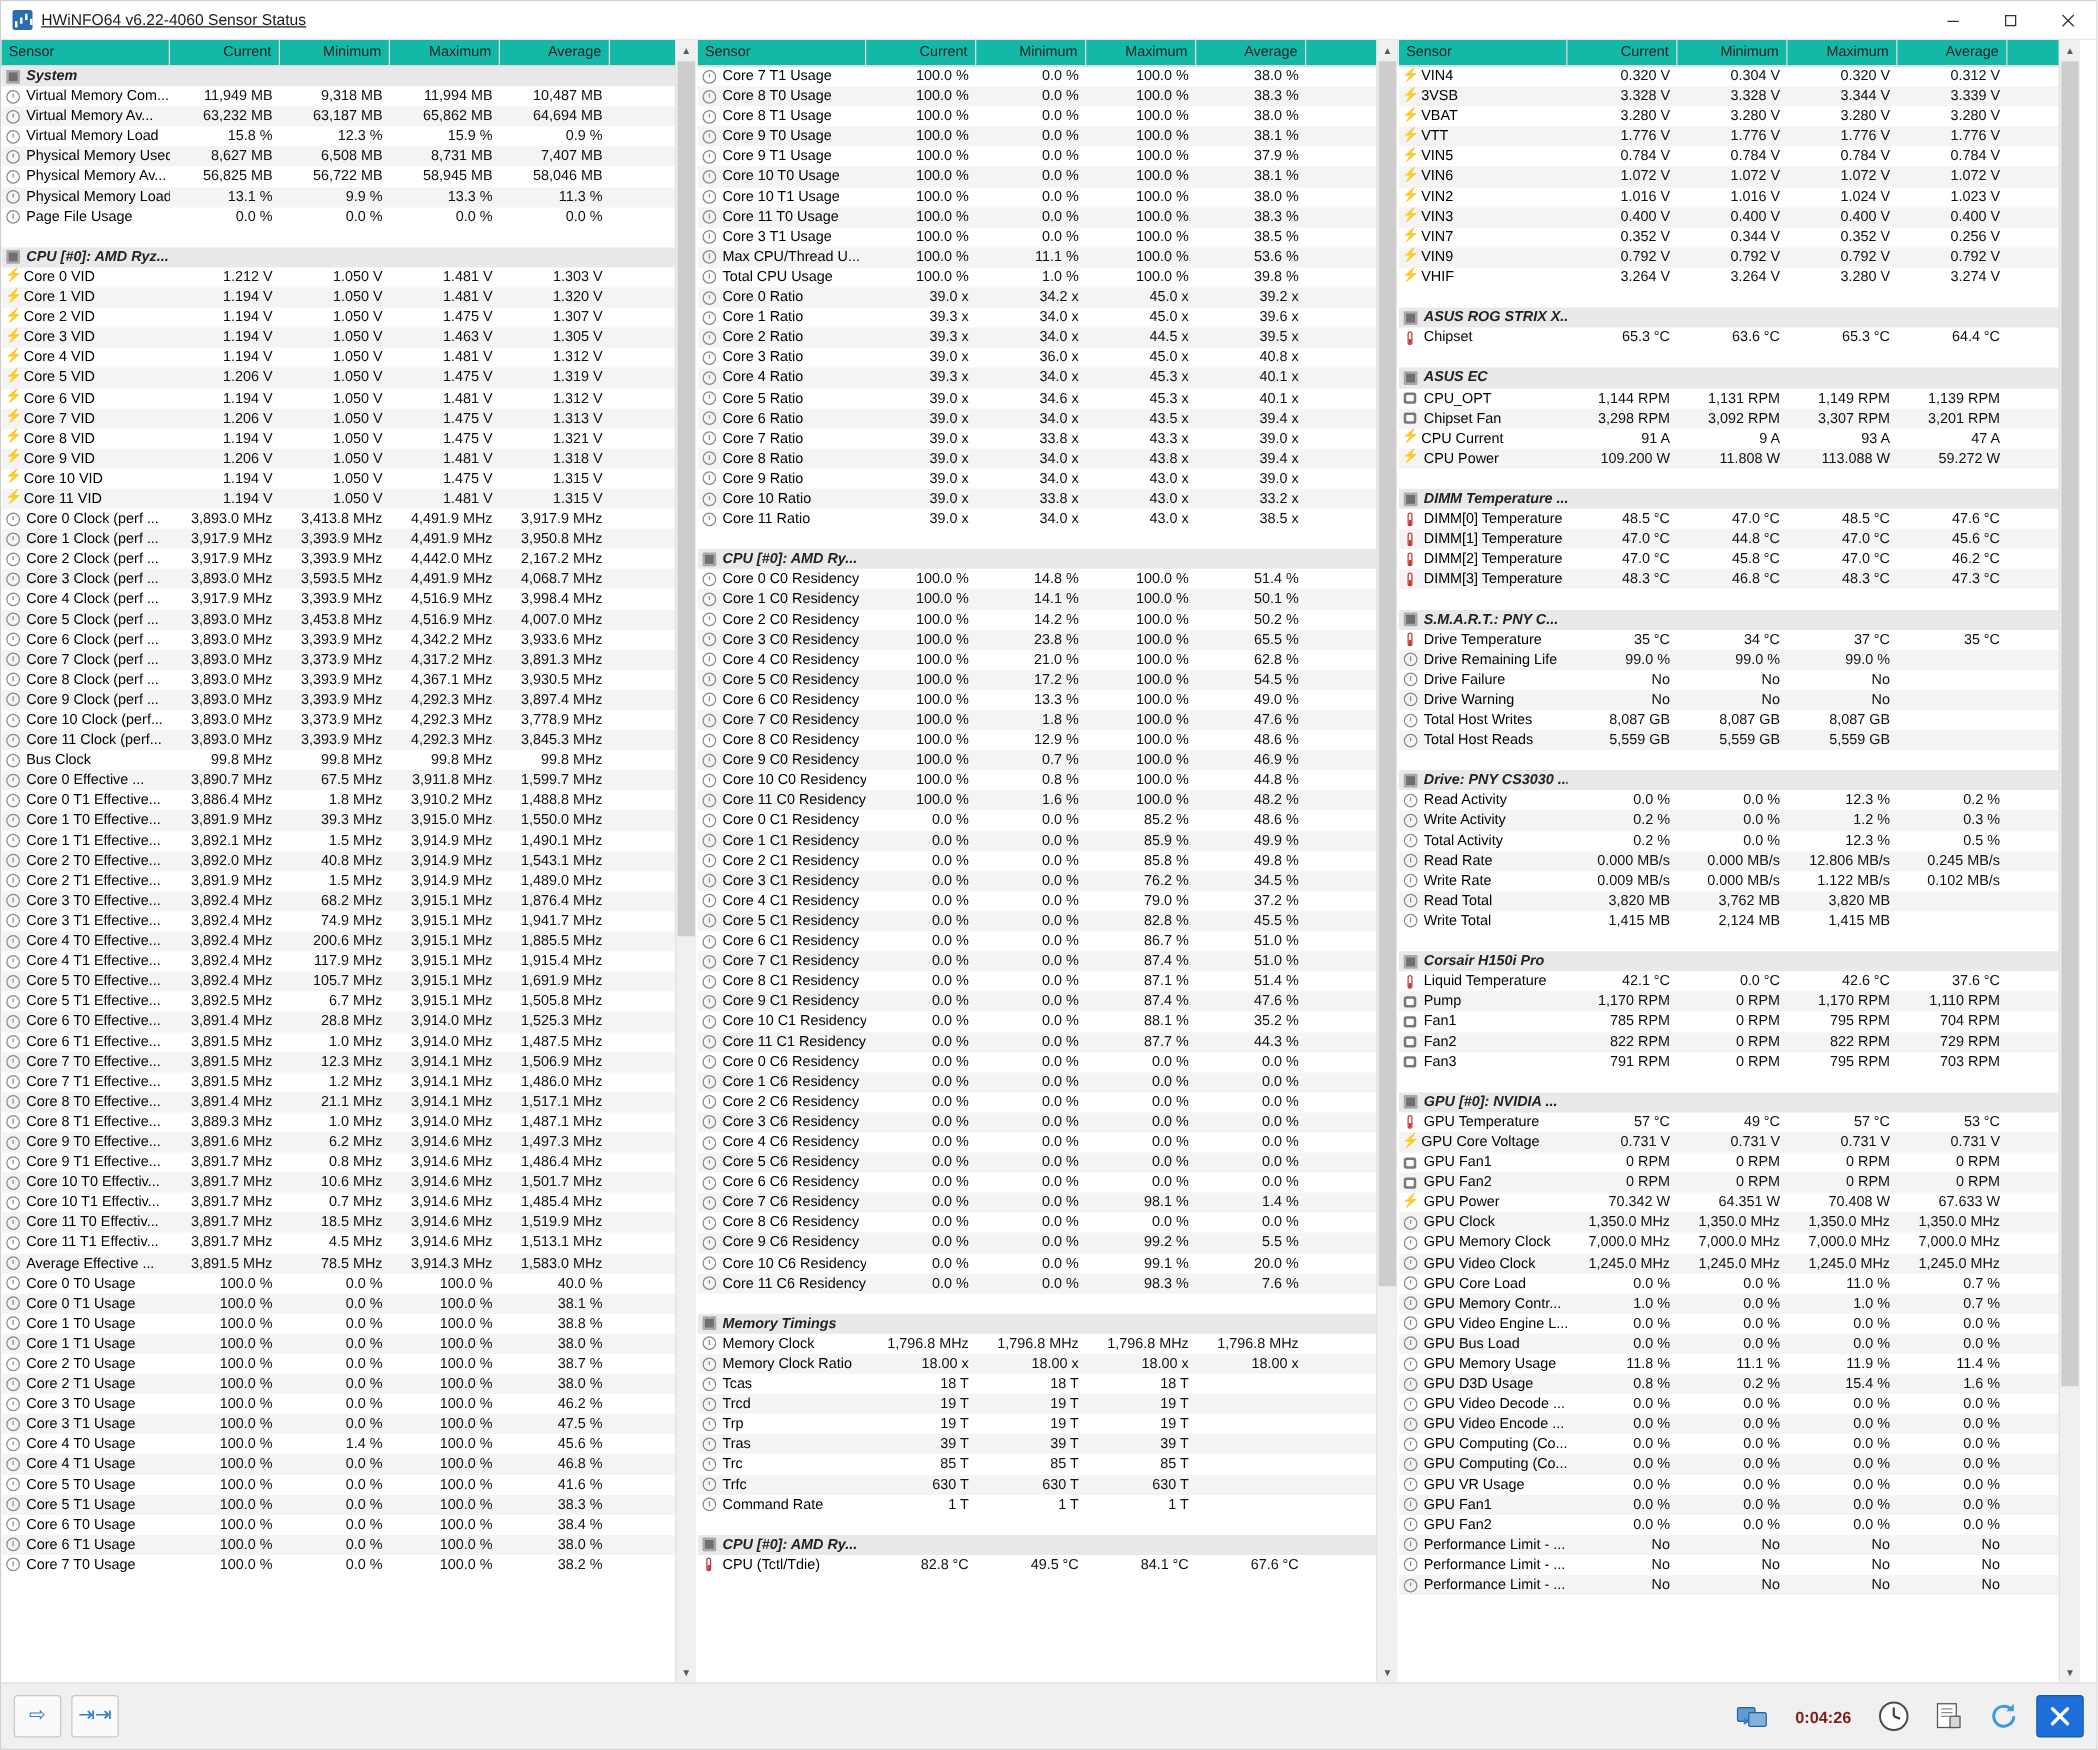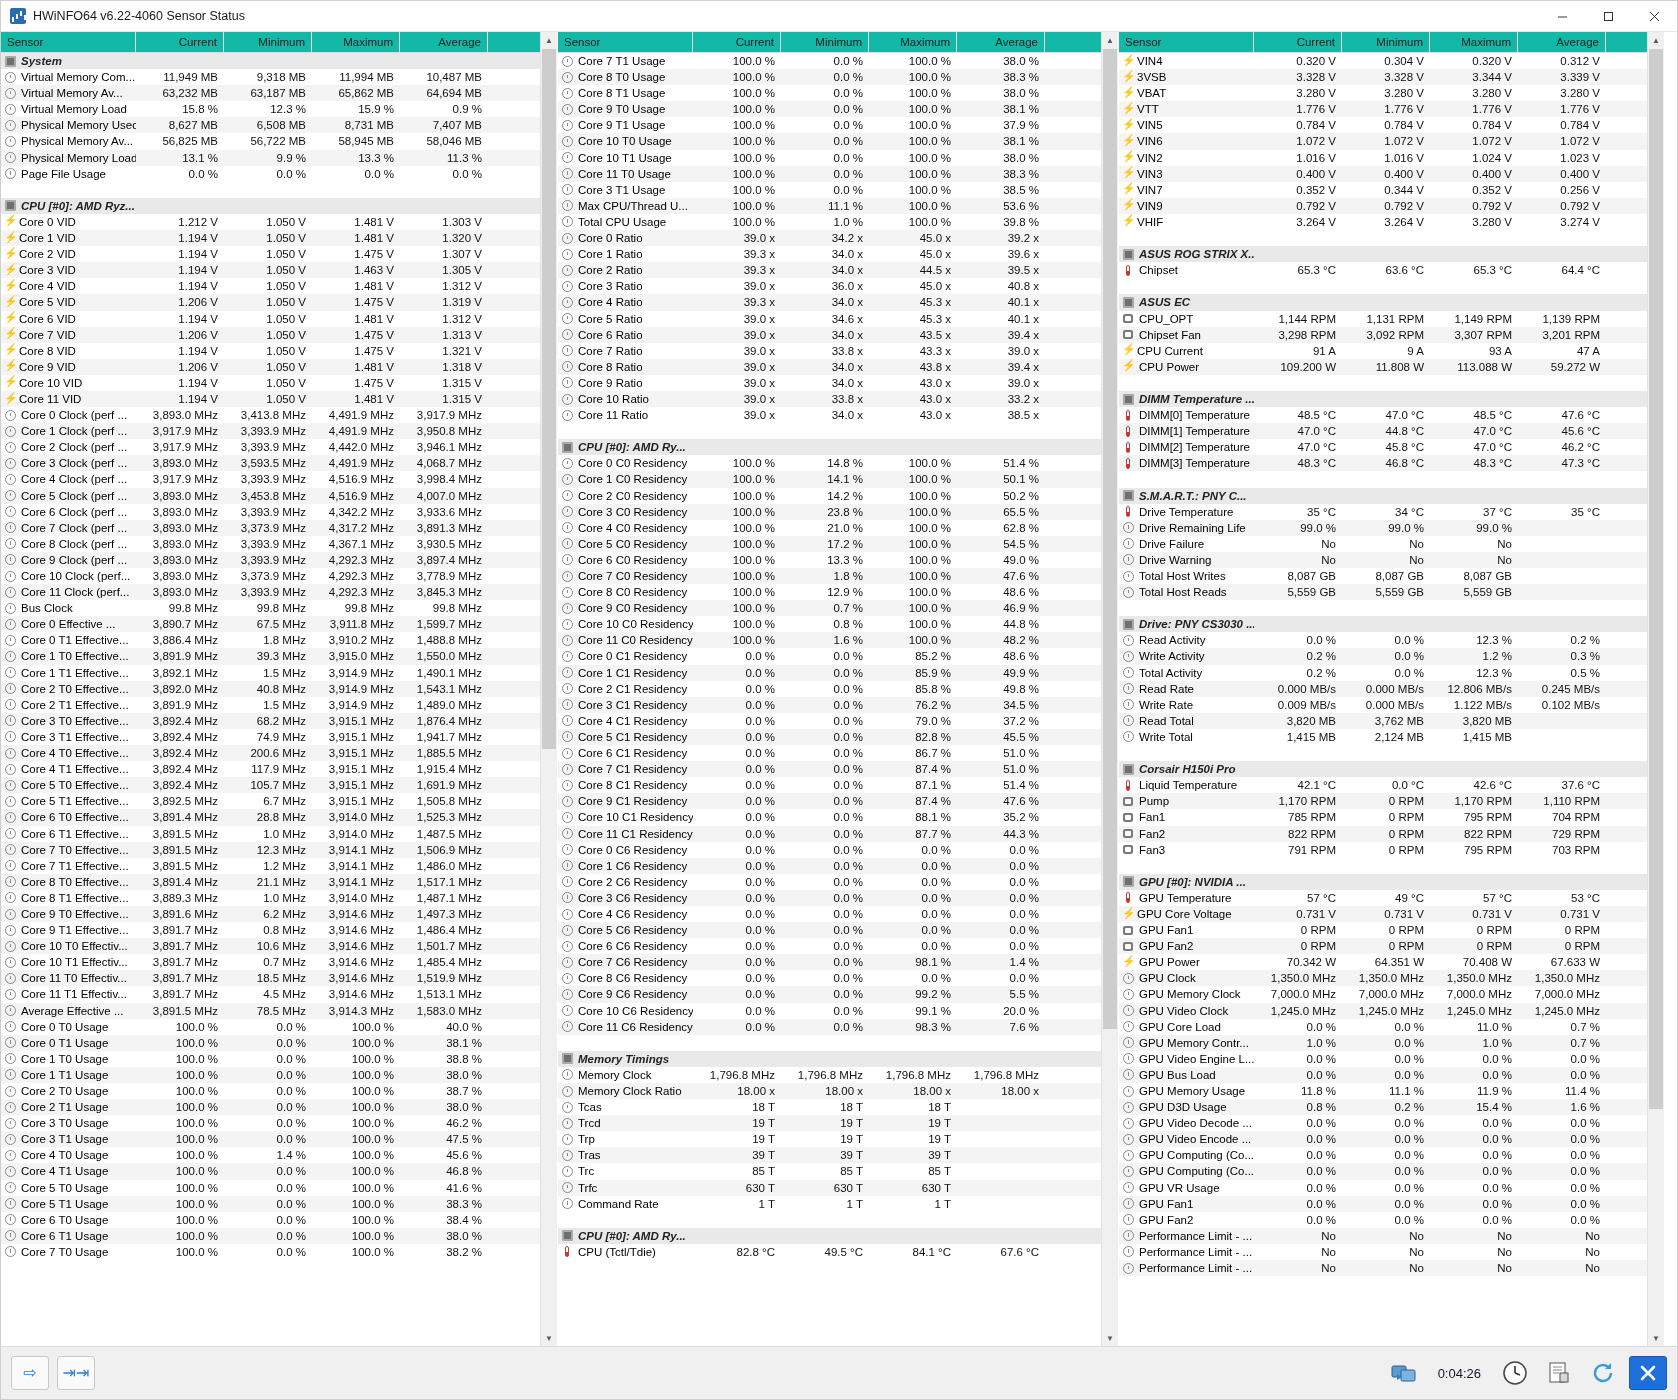--- a/index.html
+++ b/index.html
@@ -44,20 +44,21 @@
   .titlebar .app-icon::before {
     content: "";
     position: absolute;
     left: 2px; top: 9px; width: 2px; height: 5px; background:#fff;
     box-shadow: 4px -3px 0 0 #fff, 8px -6px 0 0 #fff, 12px -2px 0 0 #fff;
   }
   .titlebar .title {
     font-size: 12.5px;
     color: #1a1a1a;
     white-space: nowrap;
+    text-decoration: underline;
   }
   .titlebar .spacer { flex: 1 1 auto; }
   .win-btn {
     width: 46px; height: 30px;
     display: flex; align-items: center; justify-content: center;
     font-size: 13px; color: #333;
     flex: none;
   }
   .win-btn svg { display:block; }
 
@@ -247,22 +248,23 @@
   .fbtn {
     width: 36px; height: 32px;
     background: #fafafa;
     border: 1px solid #c8c8c8;
     border-radius: 3px;
     display: flex; align-items: center; justify-content: center;
   }
   .fbtn.plain { background: transparent; border: none; }
   .footer .spacer { flex: 1 1 auto; }
   .timer {
-    font-size: 13px; color: #0f172a; padding: 0 8px;
+    font-size: 13px; color: #7f1d1d; padding: 0 8px;
     white-space: nowrap;
+    font-weight: bold;
   }
   .fbtn.blue { background: #1e6fd9; border-color:#1558ad; }
   .arrow-green {
     color: #2f7fd1; font-size: 16px; line-height: 1;
   }
 </style>
 </head>
 <body>
 
 <div class="window">
@@ -532,21 +534,21 @@
             <div class="cell num">3,950.8 MHz</div>
           </div>
           <div class="row">
             <div class="cell name">
               <span class="sicon clock"></span>
               <span>Core 2 Clock (perf ...</span>
             </div>
             <div class="cell num">3,917.9 MHz</div>
             <div class="cell num">3,393.9 MHz</div>
             <div class="cell num">4,442.0 MHz</div>
-            <div class="cell num">3,946.1 MHz</div>
+            <div class="cell num">2,167.2 MHz</div>
           </div>
           <div class="row alt">
             <div class="cell name">
               <span class="sicon clock"></span>
               <span>Core 3 Clock (perf ...</span>
             </div>
             <div class="cell num">3,893.0 MHz</div>
             <div class="cell num">3,593.5 MHz</div>
             <div class="cell num">4,491.9 MHz</div>
             <div class="cell num">4,068.7 MHz</div>

